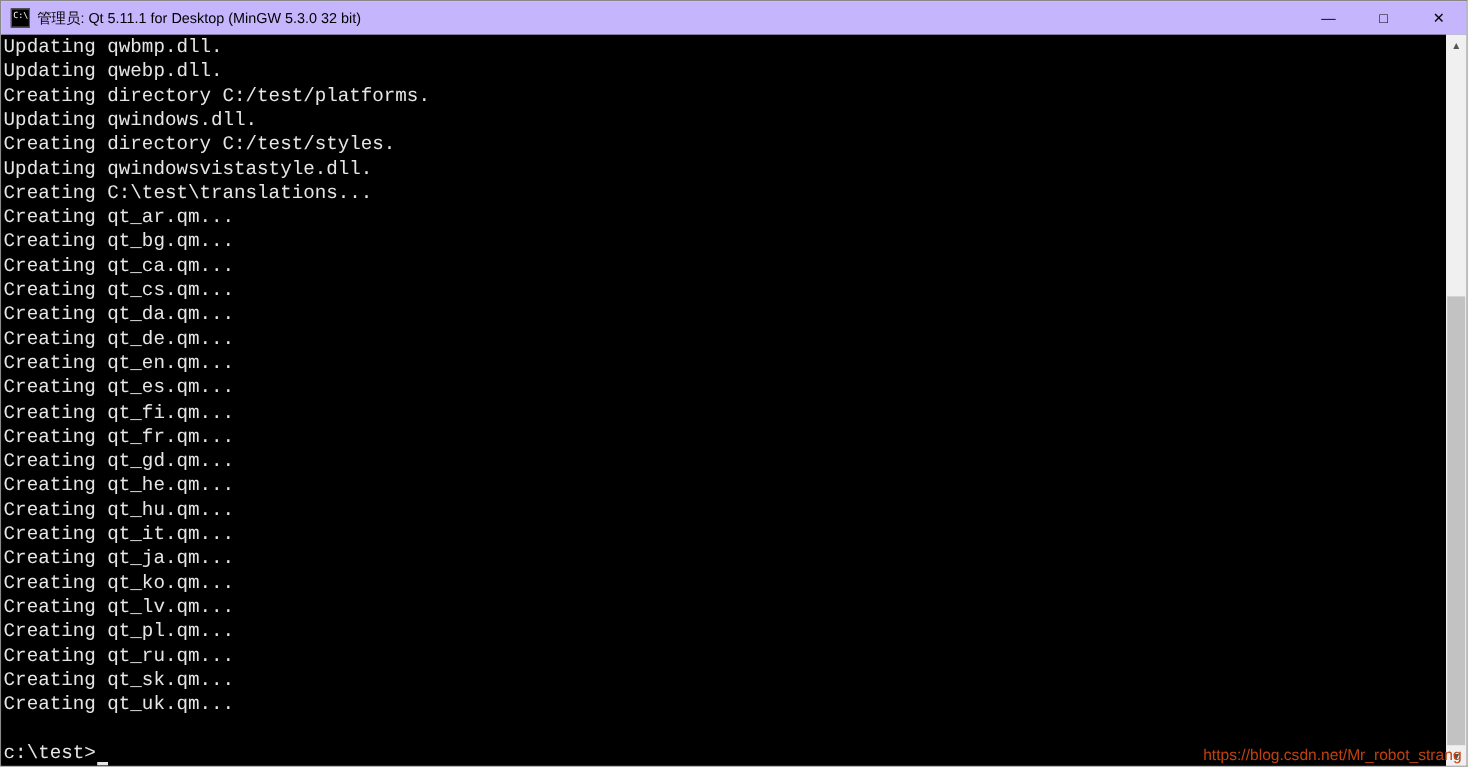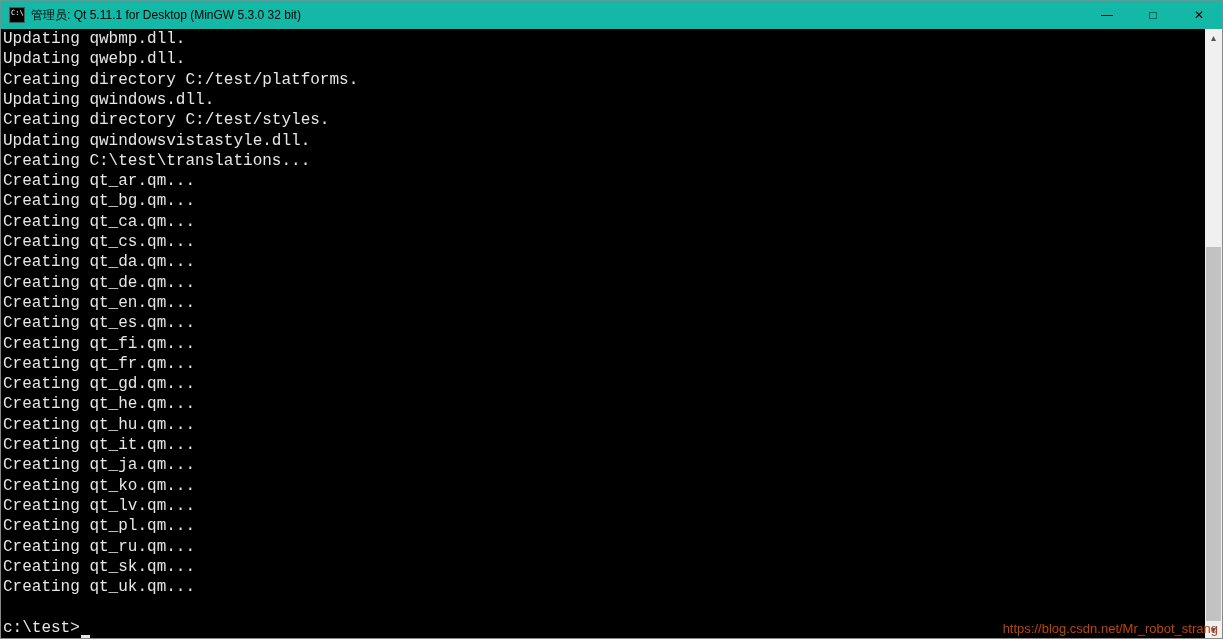--- a/index.html
+++ b/index.html
@@ -13,21 +13,21 @@
   .window {
     width: 1223px;
     height: 639px;
     display: flex;
     flex-direction: column;
     border: 1px solid #888;
     position: relative;
   }
   .titlebar {
     height: 30px;
-    background: #14b8a6;
+    background: #c4b5fd;
     display: flex;
     align-items: center;
     color: #000;
     font-size: 12px;
     user-select: none;
   }
   .titlebar-icon {
     width: 16px; height: 16px;
     margin: 0 6px 0 8px;
     background: #000;

